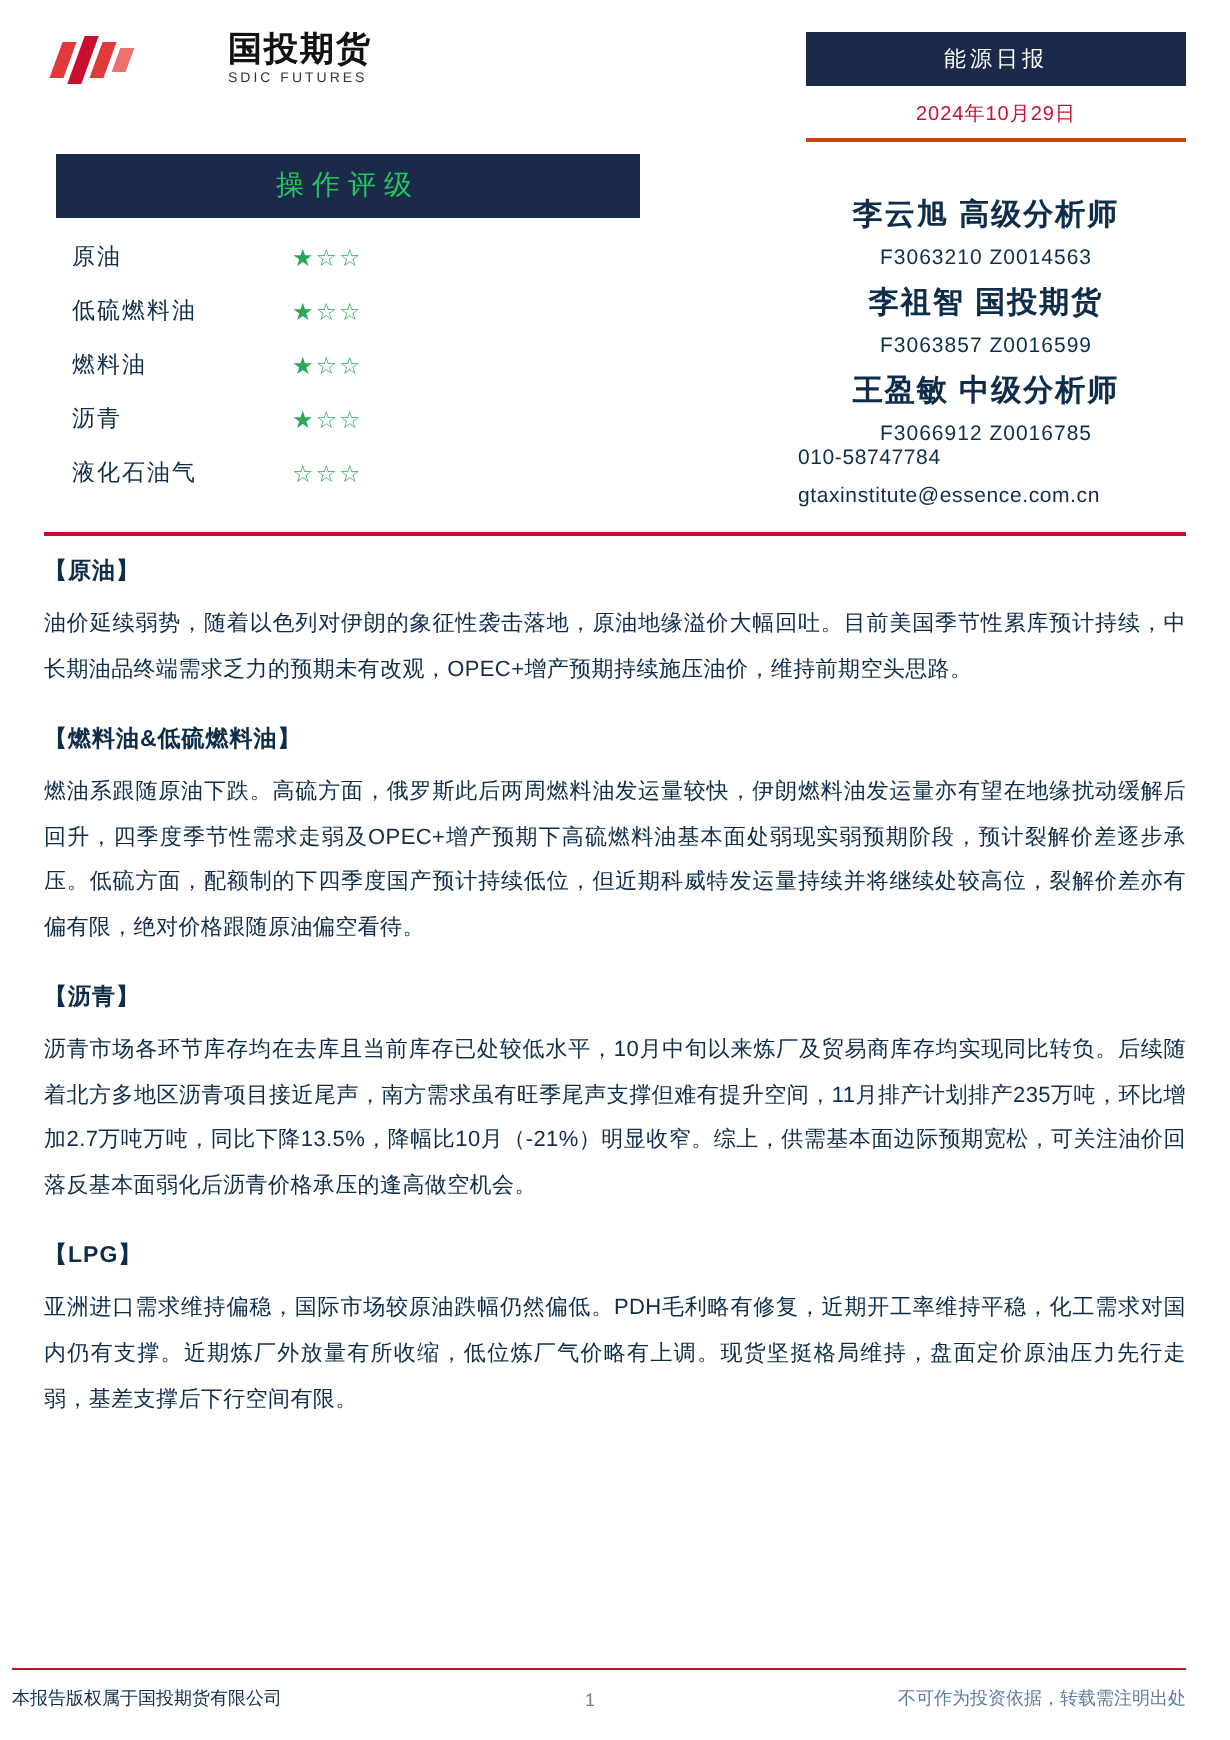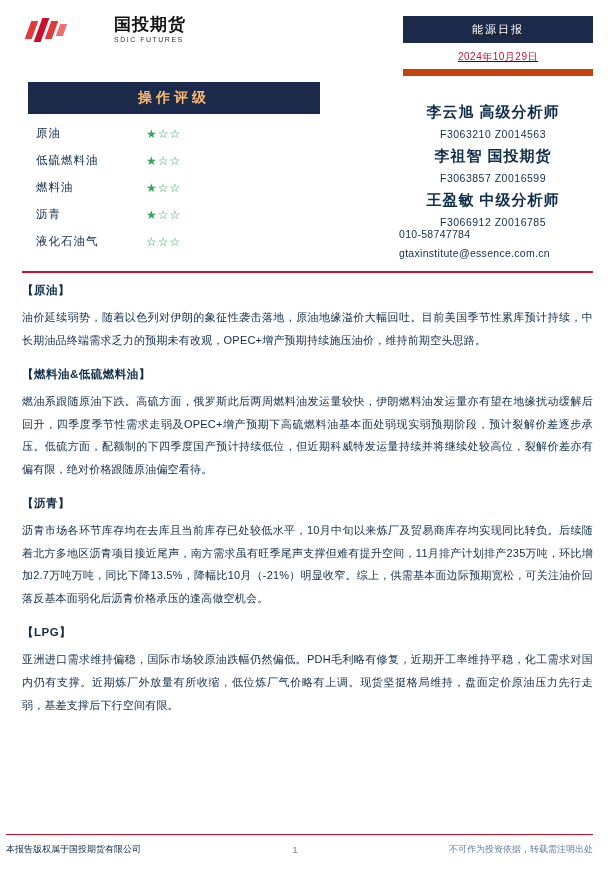--- a/index.html
+++ b/index.html
@@ -65,53 +65,52 @@
     font-size: 7px;
     letter-spacing: 1.5px;
     color: #333;
     margin-top: 3px;
   }
 
   
   .report-block {
     width: 190px;
     text-align: center;
-    text-decoration: underline;
   }
   .report-title {
     background: #1b2a4a;
     color: #ffffff;
     font-size: 11px;
     letter-spacing: 2px;
     padding: 6px 0;
   }
   .report-date {
     color: #c8102e;
     font-size: 10px;
     padding: 7px 0 5px;
-    border-bottom: 7px solid #c2410c;
+    border-bottom: 2px solid #c2410c;
     letter-spacing: 0.5px;
   }
 
   
   .mid-row {
     display: flex;
     justify-content: space-between;
     margin-top: 6px;
   }
   .rating-panel {
     width: 292px;
     padding-left: 6px;
   }
   .rating-head {
     background: #1b2a4a;
-    color: #fdba74;
+    color: #22c55e;
     text-align: center;
     font-size: 14px;
-    font-weight: bold;
+    font-weight: normal;
     letter-spacing: 4px;
     padding: 7px 0;
   }
   .rating-list {
     margin-top: 12px;
     padding-left: 8px;
   }
   .rating-row {
     display: flex;
     align-items: center;

